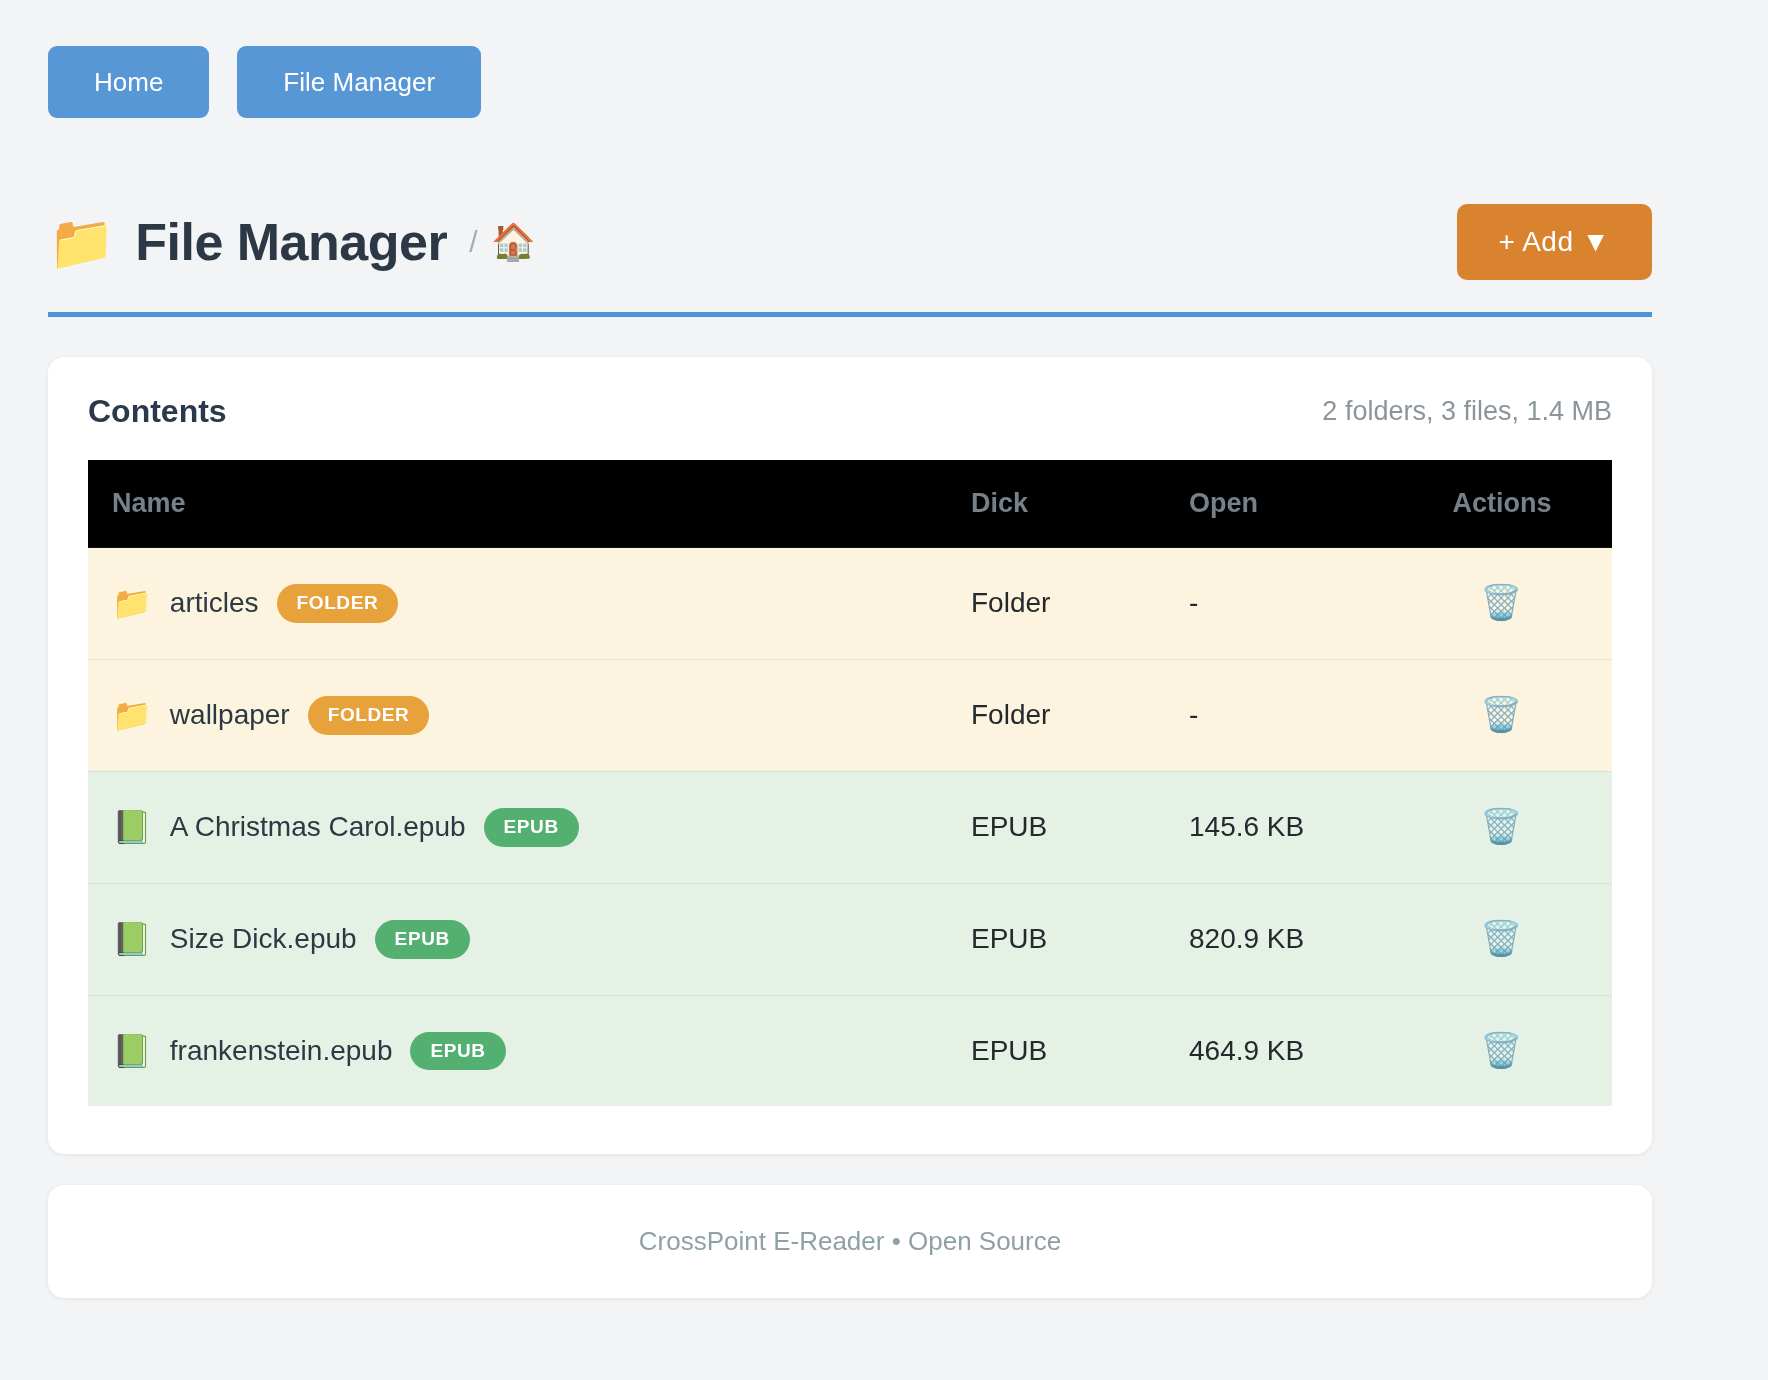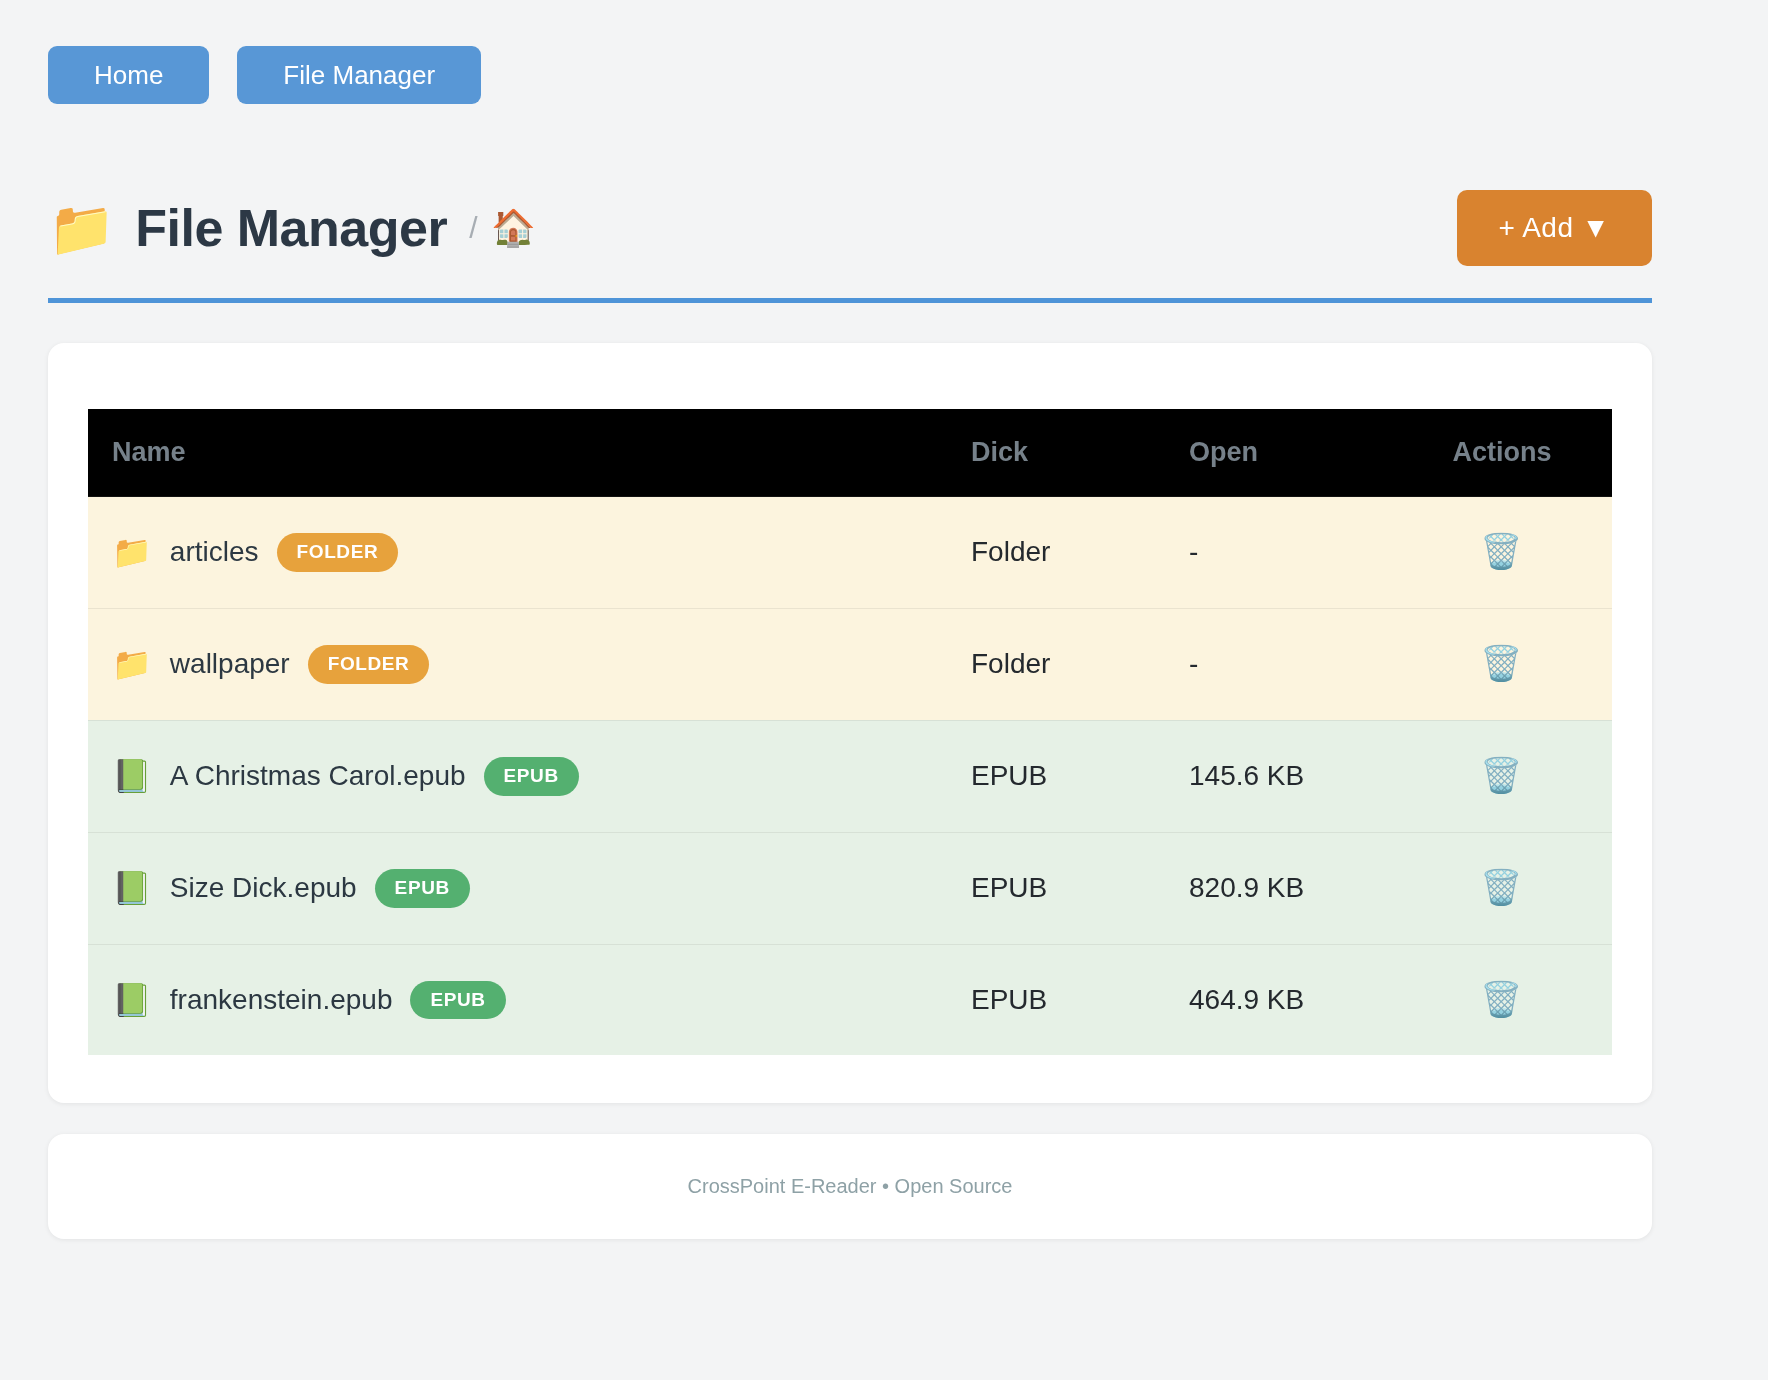--- a/index.html
+++ b/index.html
@@ -10,21 +10,21 @@
     font-family: "Liberation Sans", sans-serif;
     overflow: hidden;
   }
   .container { width: 1604px; margin-left: 48px; }
 
   
   .nav { padding-top: 46px; display: flex; gap: 28px; }
   .nav-btn {
     background: #5897d6; color: #fff; border: none;
     font-family: "Liberation Sans", sans-serif;
-    font-size: 26px; height: 58px; padding: 0 46px;
+    font-size: 26px; height: 72px; padding: 0 46px;
     border-radius: 9px; display: inline-flex; align-items: center;
     cursor: pointer;
   }
 
   
   .title-row { margin-top: 86px; display: flex; align-items: center; justify-content: space-between; }
   .title-left { display: flex; align-items: center; }
   .title-folder { font-size: 54px; line-height: 1; }
   .page-title { font-size: 52px; font-weight: 700; color: #2c3845; margin: 0 0 0 20px; letter-spacing: -0.5px; }
   .breadcrumb { margin-left: 22px; display: flex; align-items: center; gap: 14px; }
@@ -70,21 +70,21 @@
     padding: 9px 20px; border-radius: 999px; letter-spacing: 0.6px;
     display: inline-block; line-height: 1.1;
   }
   .badge-folder { background: #e7a23c; }
   .badge-epub  { background: #54b070; }
   .trash-btn { background: none; border: none; font-size: 34px; line-height: 1; cursor: pointer; padding: 0; }
 
   
   .footer {
     margin-top: 31px; background: #fff; border-radius: 16px;
-    padding: 41px; text-align: center; color: #8ea1a6; font-size: 20px;
+    padding: 41px; text-align: center; color: #8ea1a6; font-size: 26px;
     box-shadow: 0 1px 5px rgba(0,0,0,0.07);
   }
 </style>
 </head>
 <body>
 
 <div class="container">
 
   <div class="nav">
     <button class="nav-btn">Home</button>
@@ -99,20 +99,24 @@
         <span class="crumb-sep">/</span>
         <span class="crumb-home">🏠</span>
       </span>
     </div>
     <button class="add-btn">+ Add ▼</button>
   </div>
 
   <hr class="divider">
 
   <div class="card">
+    <div class="card-head">
+      <h2 class="card-title">Contents</h2>
+      <span class="card-summary">2 folders, 3 files, 1.4 MB</span>
+    </div>
 
     <table>
       <colgroup>
           <col class="c-name">
           <col class="c-type">
           <col class="c-size">
           <col class="c-actions">
         </colgroup>
       <thead>
         <tr>

